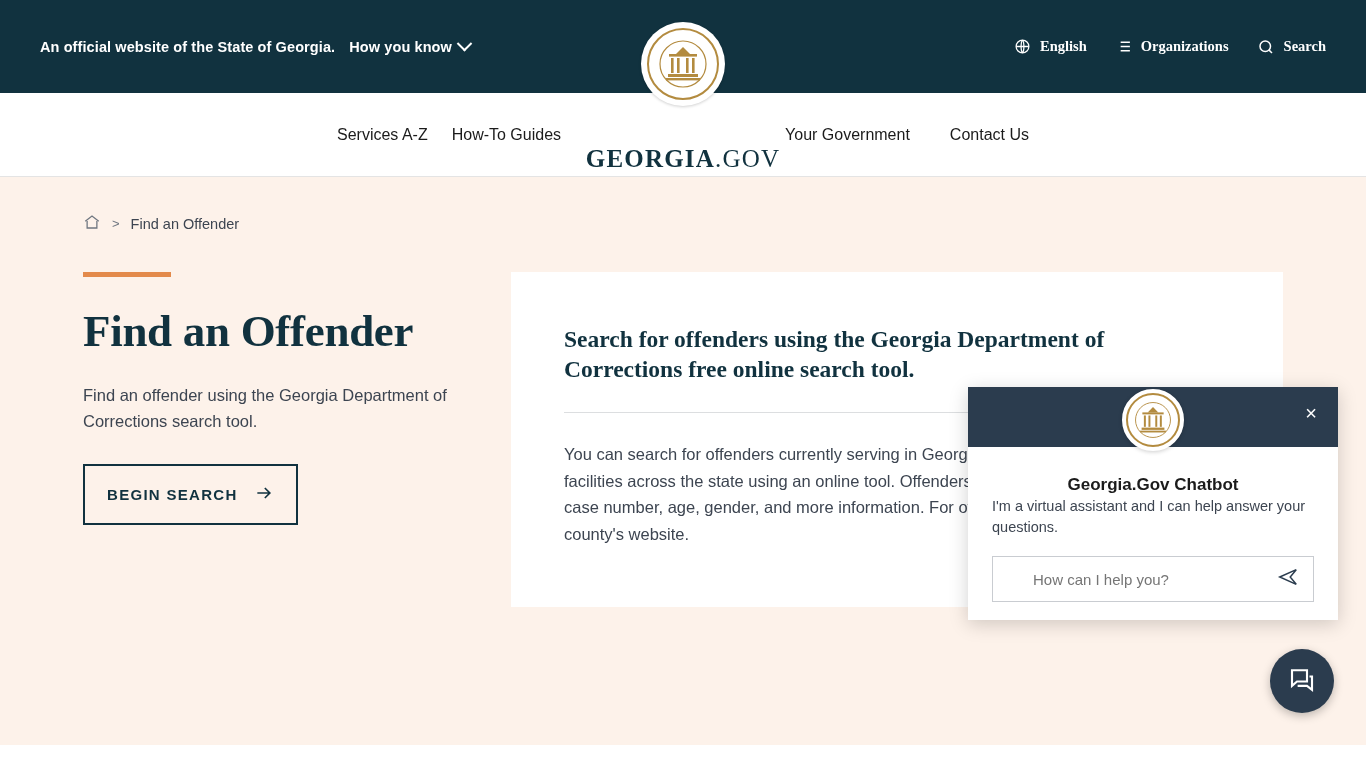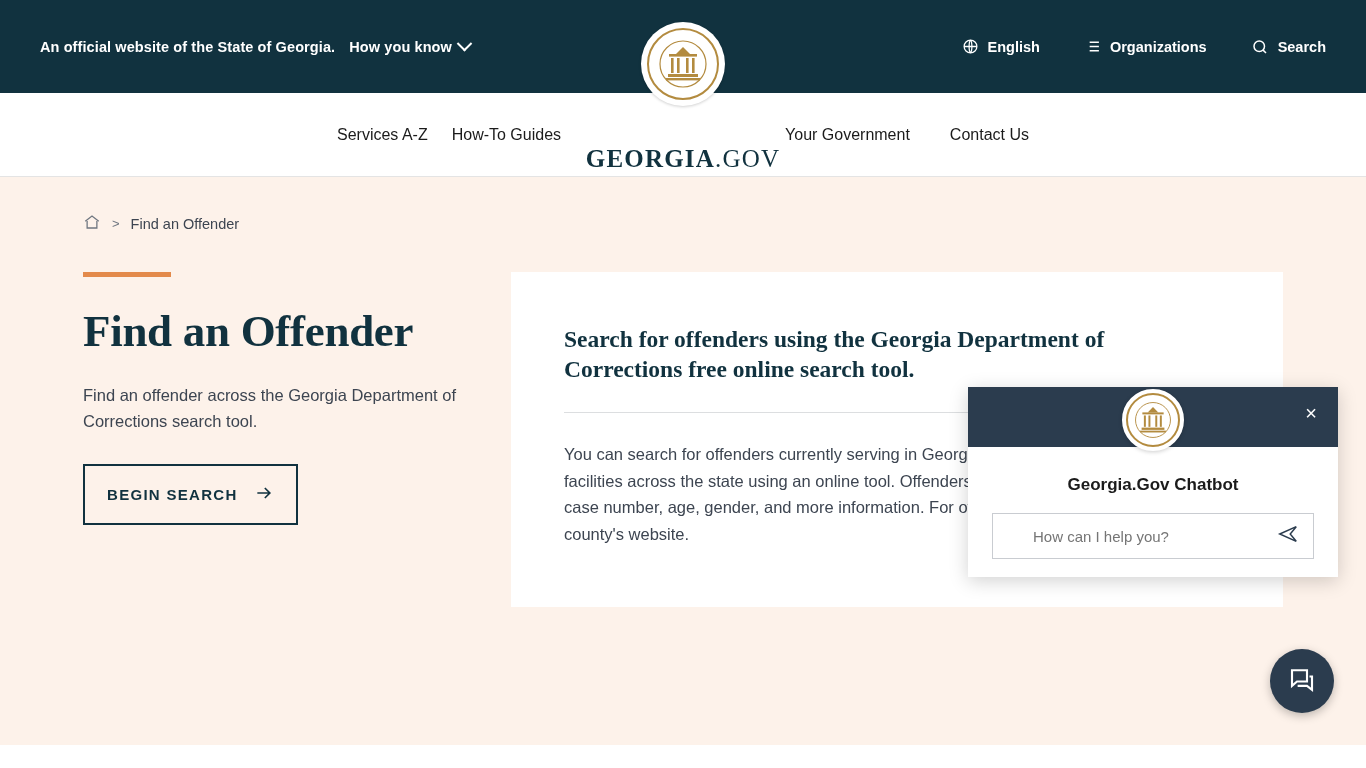--- a/index.html
+++ b/index.html
@@ -35,23 +35,24 @@
     font-weight: bold; font-size: 14.5px; cursor: pointer;
   }
   .chev {
     width: 11px; height: 11px; border-right: 2px solid #fff; border-bottom: 2px solid #fff;
     transform: rotate(45deg) translate(-2px,-2px);
   }
   .topbar-right {
     margin-left: auto;
     display: flex;
     align-items: center;
-    gap: 44px;
+    gap: 28px;
     font-size: 14.5px;
     font-weight: bold;
+    font-family: Liberation Serif, serif;
   }
   .tb-item { display: flex; align-items: center; gap: 9px; cursor: pointer; color:#fff; }
   .tb-item svg { display: block; }
 
   
   .seal-wrap {
     position: absolute;
     left: 50%;
     top: 22px;
     transform: translateX(-50%);
@@ -354,21 +355,21 @@
       </svg>
     </span>
     <span class="bc-sep">&gt;</span>
     <span class="bc-current">Find an Offender</span>
   </div>
 
   <div class="content">
     <div class="col-left">
       <div class="accent-bar"></div>
       <h1 class="page-title">Find an Offender</h1>
-      <p class="page-sub">Find an offender across the Georgia Department of Corrections search tool.</p>
+      <p class="page-sub">Find an offender using the Georgia Department of Corrections search tool.</p>
       <button class="btn-begin">
         <span>BEGIN SEARCH</span>
         <span>
           <svg width="20" height="20" viewBox="0 0 24 24" fill="none" stroke="#11323f" stroke-width="2">
             <path d="M4 12h15M13 6l6 6-6 6"></path>
           </svg>
         </span>
       </button>
     </div>
 
@@ -395,20 +396,21 @@
             <rect x="34" y="19" width="2.6" height="15" fill="#b38b3f"></rect>
             <rect x="10" y="35" width="30" height="3" fill="#b38b3f"></rect>
             <rect x="8" y="39" width="34" height="2.4" fill="#b38b3f"></rect>
           </svg>
         </div>
       </div>
       <div class="chat-close">×</div>
     </div>
     <div class="chat-body">
       <div class="chat-title">Georgia.Gov Chatbot</div>
+      <div class="chat-desc">I'm a virtual assistant and I can help answer your questions.</div>
       <div class="chat-input-row">
         <input class="chat-input" type="text" placeholder="How can I help you?" style="">
         <span class="send-icon">
           <svg width="22" height="22" viewBox="0 0 24 24" fill="none" stroke="#2b3c4e" stroke-width="1.6">
             <path d="M3 12l18-8-6.6 8L21 20z"></path>
           </svg>
         </span>
       </div>
     </div>
   </div>

